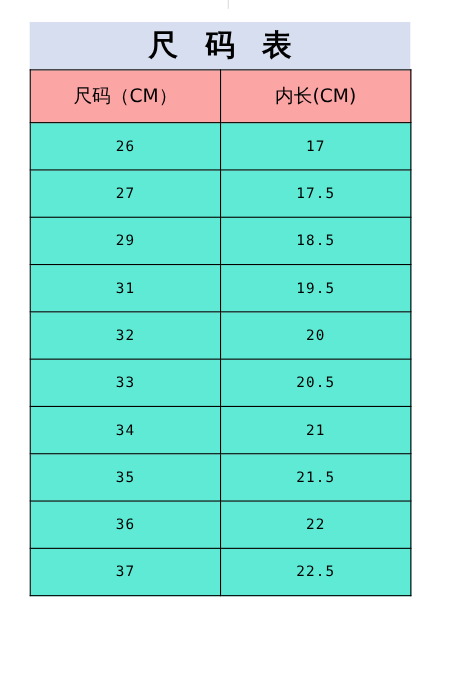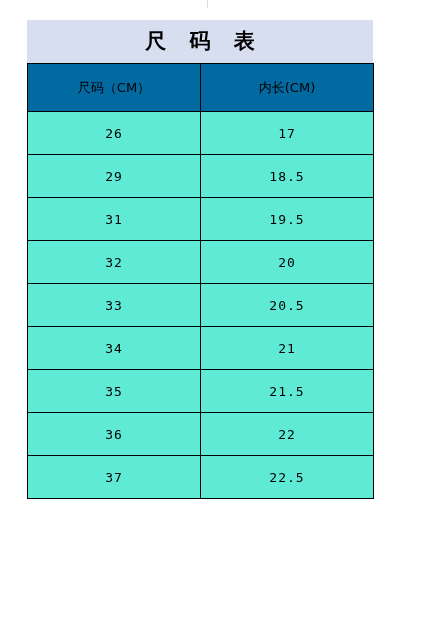--- a/index.html
+++ b/index.html
@@ -39,21 +39,21 @@
     top: 20px;
     width: 346px;
   }
 
   .chart-title {
     height: 43px;
     line-height: 43px;
     background: #d7def0;
     text-align: center;
     font-family: "Liberation Serif", "DejaVu Serif", serif;
-    font-size: 21px;
+    font-size: 27px;
     font-weight: bold;
     color: #000000;
     letter-spacing: 9px;
     text-indent: 9px;
     box-sizing: border-box;
   }
 
   table.size-table {
     border-collapse: collapse;
     table-layout: fixed;
@@ -68,23 +68,23 @@
   table.size-table td {
     border: 1px solid #000000;
     text-align: center;
     vertical-align: middle;
     color: #000000;
     padding: 0;
   }
 
   table.size-table th {
     height: 47px;
-    background: #0369a1;
+    background: #fca5a5;
     font-weight: normal;
-    font-size: 13px;
+    font-size: 17px;
     font-family: "DejaVu Sans", "Liberation Sans", sans-serif;
   }
 
   table.size-table td {
     height: 42px;
     background: #5eead4;
     font-size: 13px;
     font-family: "DejaVu Sans Mono", "Liberation Mono", monospace;
     letter-spacing: 1px;
   }
@@ -108,20 +108,24 @@
       <thead>
         <tr>
           <th>尺码（CM）</th>
           <th>内长(CM)</th>
         </tr>
       </thead>
       <tbody>
         <tr>
           <td>26</td>
           <td>17</td>
+        </tr>
+        <tr>
+          <td>27</td>
+          <td>17.5</td>
         </tr>
         <tr>
           <td>29</td>
           <td>18.5</td>
         </tr>
         <tr>
           <td>31</td>
           <td>19.5</td>
         </tr>
         <tr>

